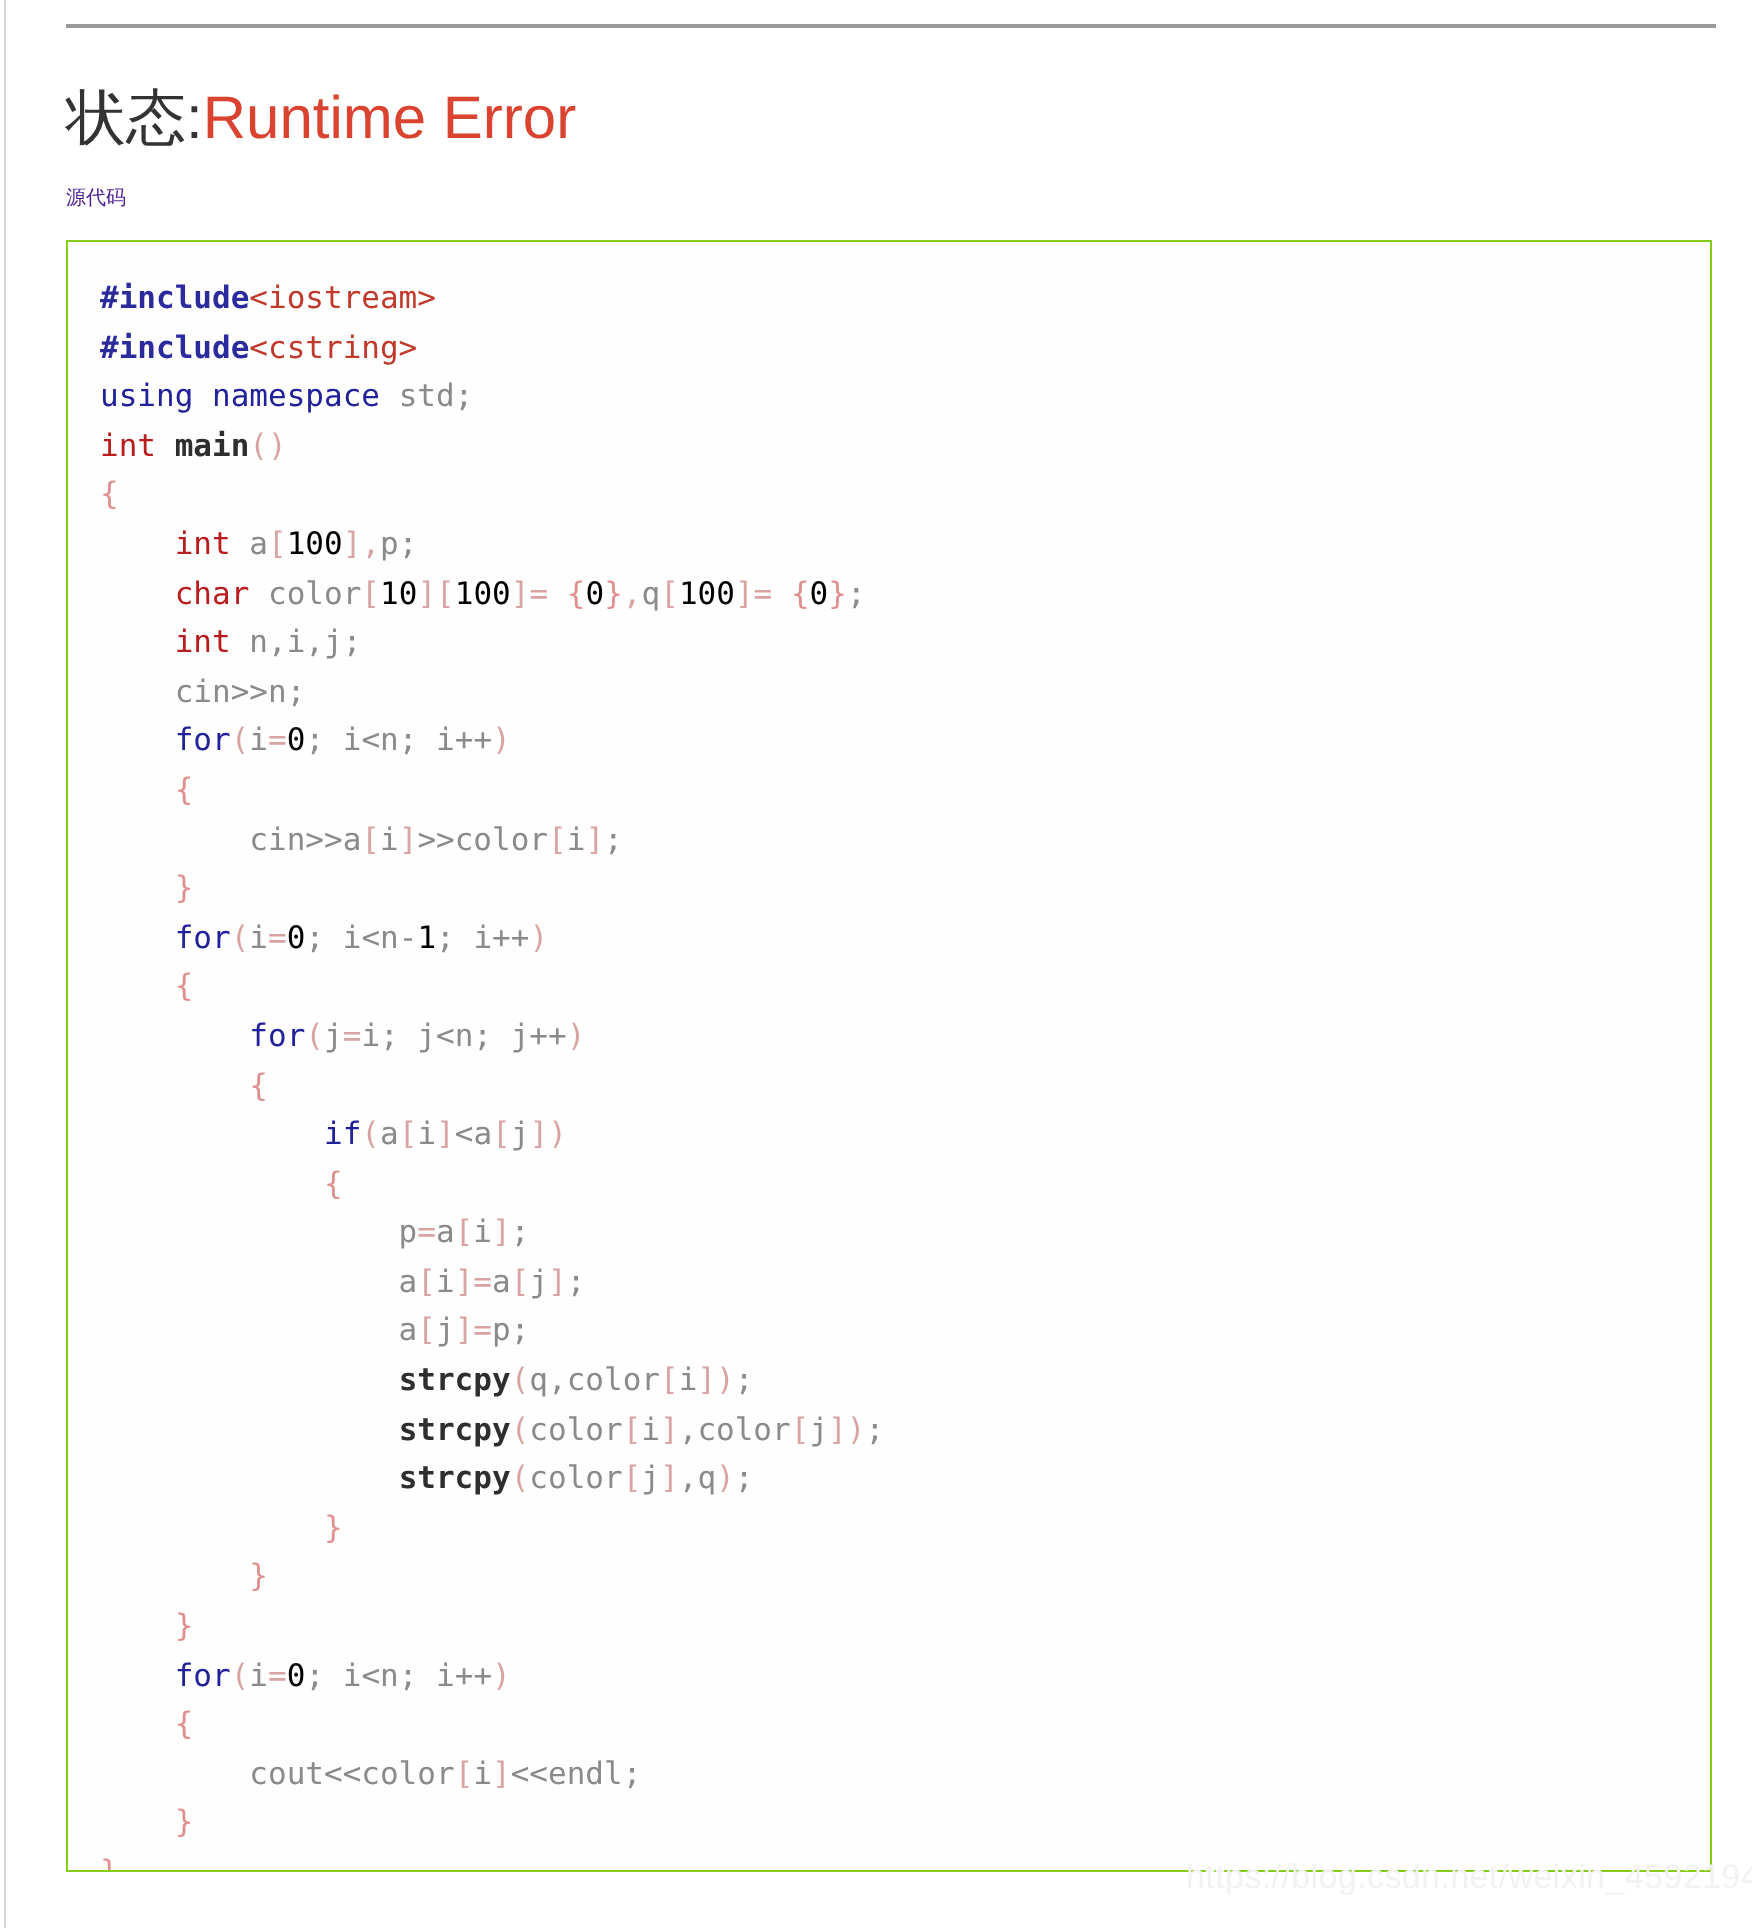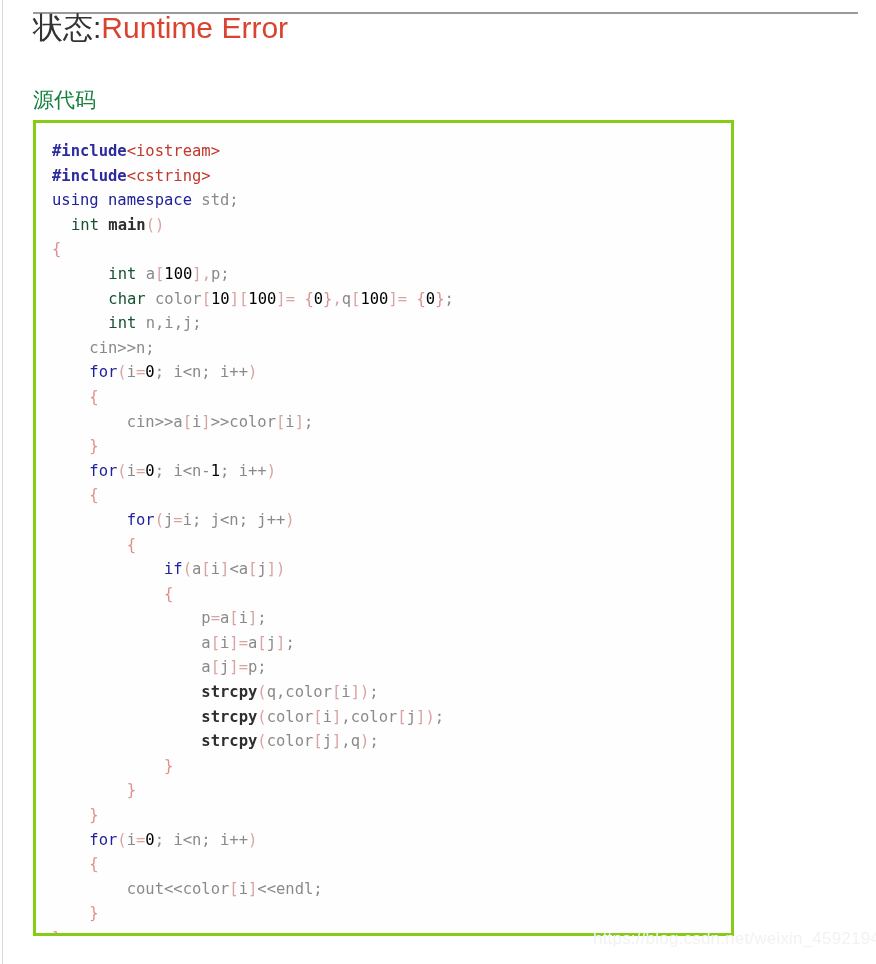--- a/index.html
+++ b/index.html
@@ -36,68 +36,68 @@
     left: 0;
     top: 12px;
     width: 825px;
     height: 0;
     border: 0;
     border-top: 2px solid #9a9a9a;
   }
   #status-heading {
     position: absolute;
     left: 0;
-    top: 9px;
+    top: 41px;
     font-size: 30px;
     line-height: 38px;
     color: #333333;
     font-weight: 400;
     white-space: nowrap;
   }
   #status-heading .status-label { color: #333333; }
   #status-heading .status-value { color: #d9432f; }
 
   #source-label {
     position: absolute;
     left: 0;
     top: 89px;
-    font-size: 21px;
+    font-size: 10px;
     line-height: 22px;
-    color: #15803d;
+    color: #4c1d95;
     white-space: nowrap;
   }
 
   #code-block {
     position: absolute;
     left: 0;
     top: 120px;
-    width: 701px;
+    width: 823px;
     height: 816px;
     box-sizing: border-box;
-    border: 3px solid #84cc16;
+    border: 1px solid #84cc16;
     background: #fefefe;
     overflow: hidden;
   }
   #code-pre {
     margin: 0;
     padding: 16px 0 0 16px;
     font-family: "DejaVu Sans Mono", "Liberation Mono", monospace;
     font-size: 15.5px;
     line-height: 24.6px;
     white-space: pre;
     color: #808080;
     letter-spacing: 0px;
   }
   .ln { display: block; height: 24.6px; }
 
   
   .t-pre   { color: #2b2b9e; font-weight: bold; }   
   .t-hdr   { color: #c0392b; }                      
   .t-kw    { color: #21219b; font-weight: normal; }   
-  .t-type  { color: #14532d; margin-left: 19px; }                      
+  .t-type  { color: #b91c1c; }                      
   .t-plain { color: #8a8a8a; }                      
   .t-fn    { color: #2e2e2e; font-weight: bold; }   
   .t-brace { color: #e08f8f; }                      
   .t-punc  { color: #d9a3a3; }                      
   .t-num   { color: #000000; }                      
 
   #watermark {
     position: absolute;
     left: 560px;
     top: 929px;

